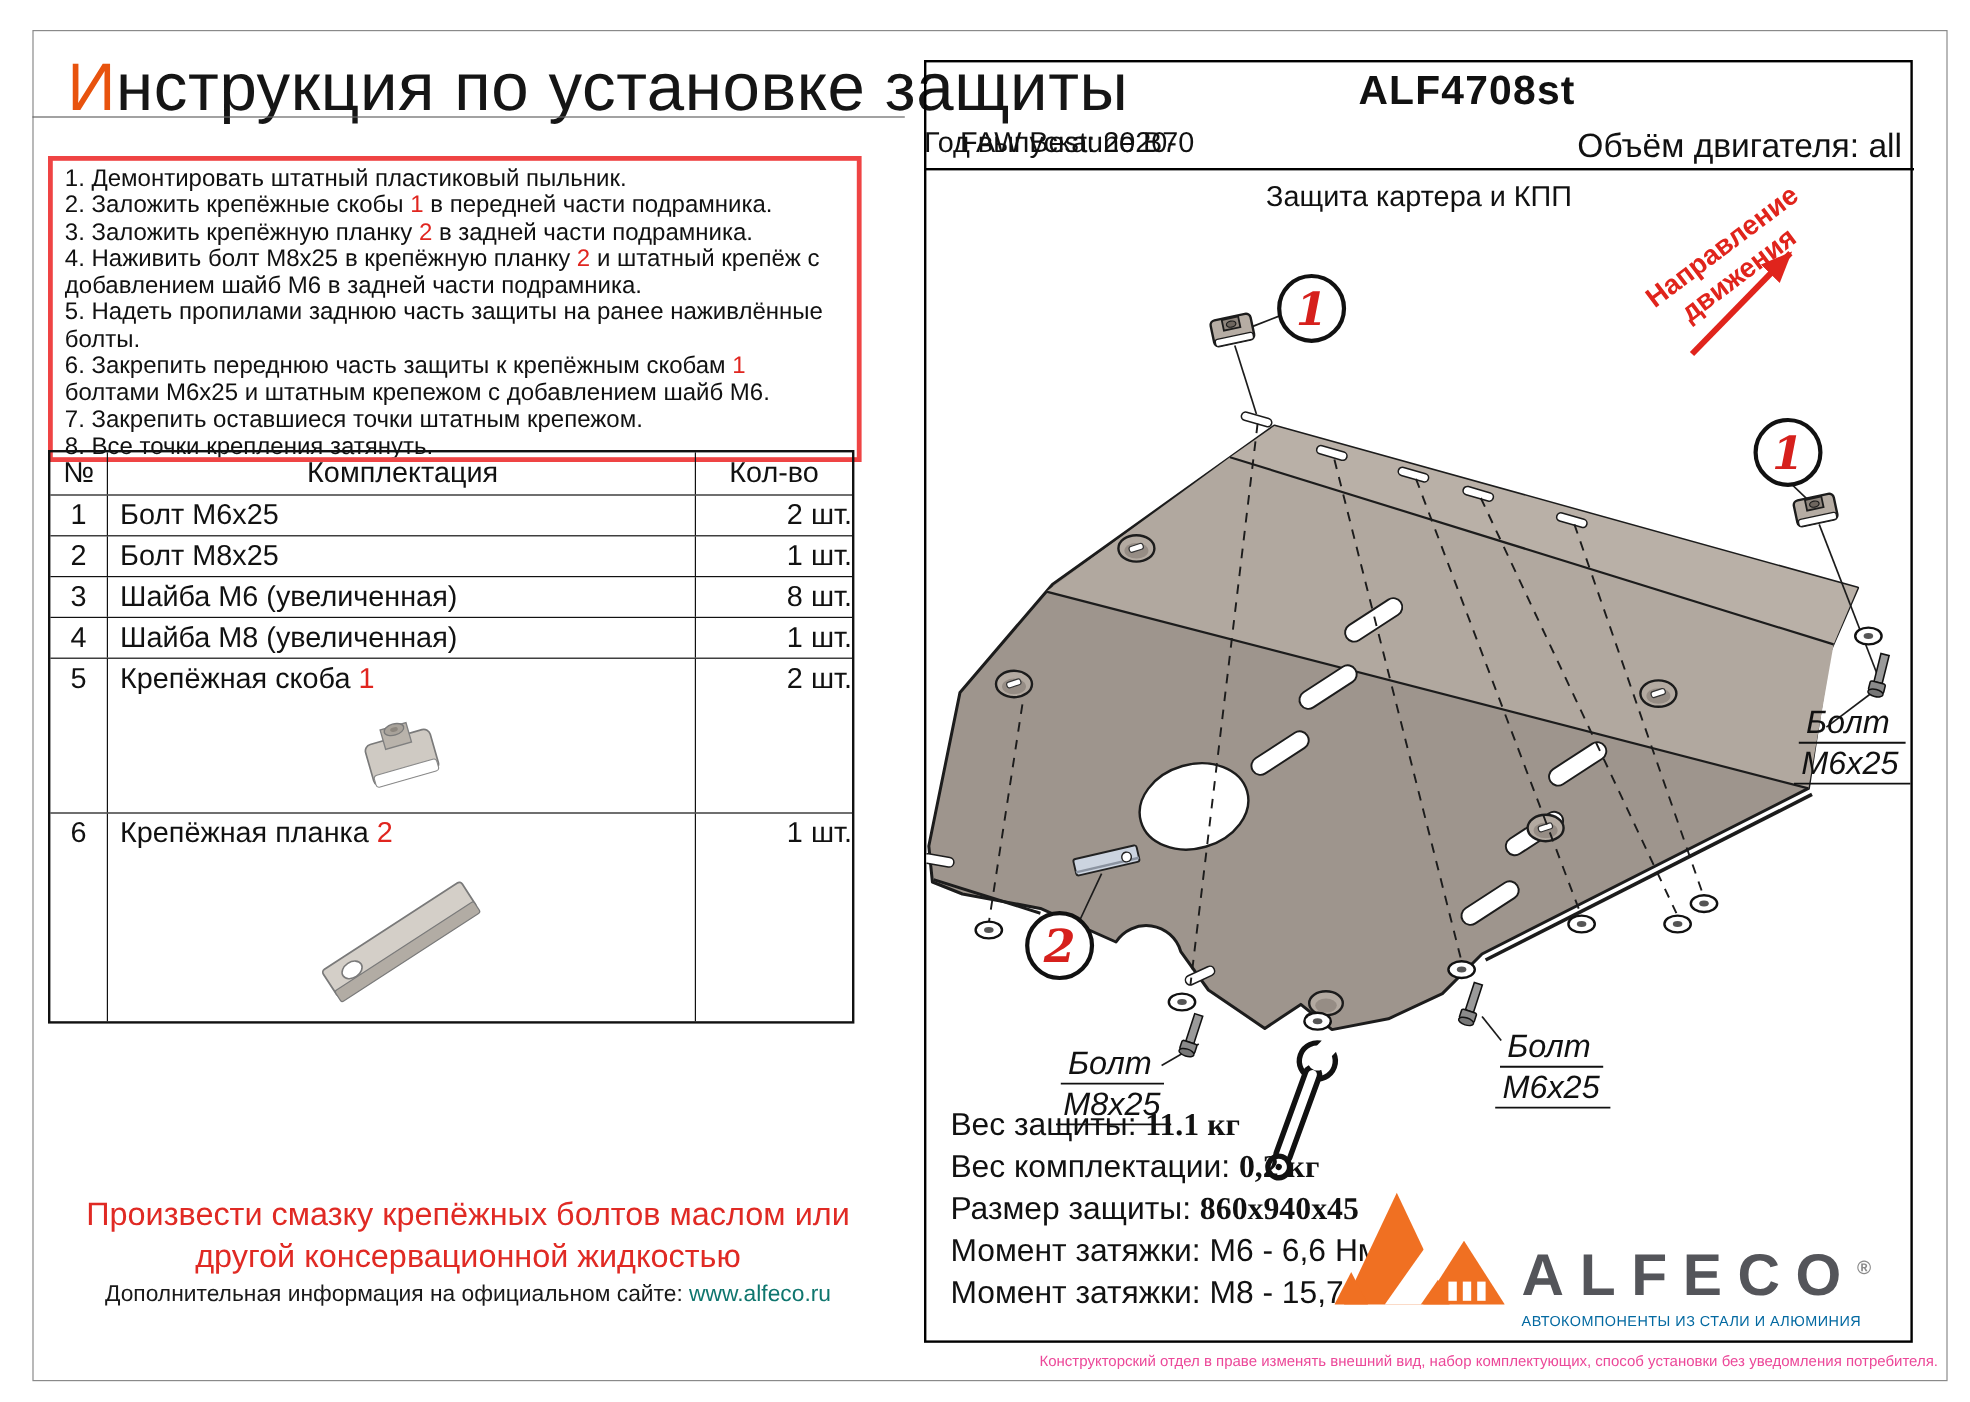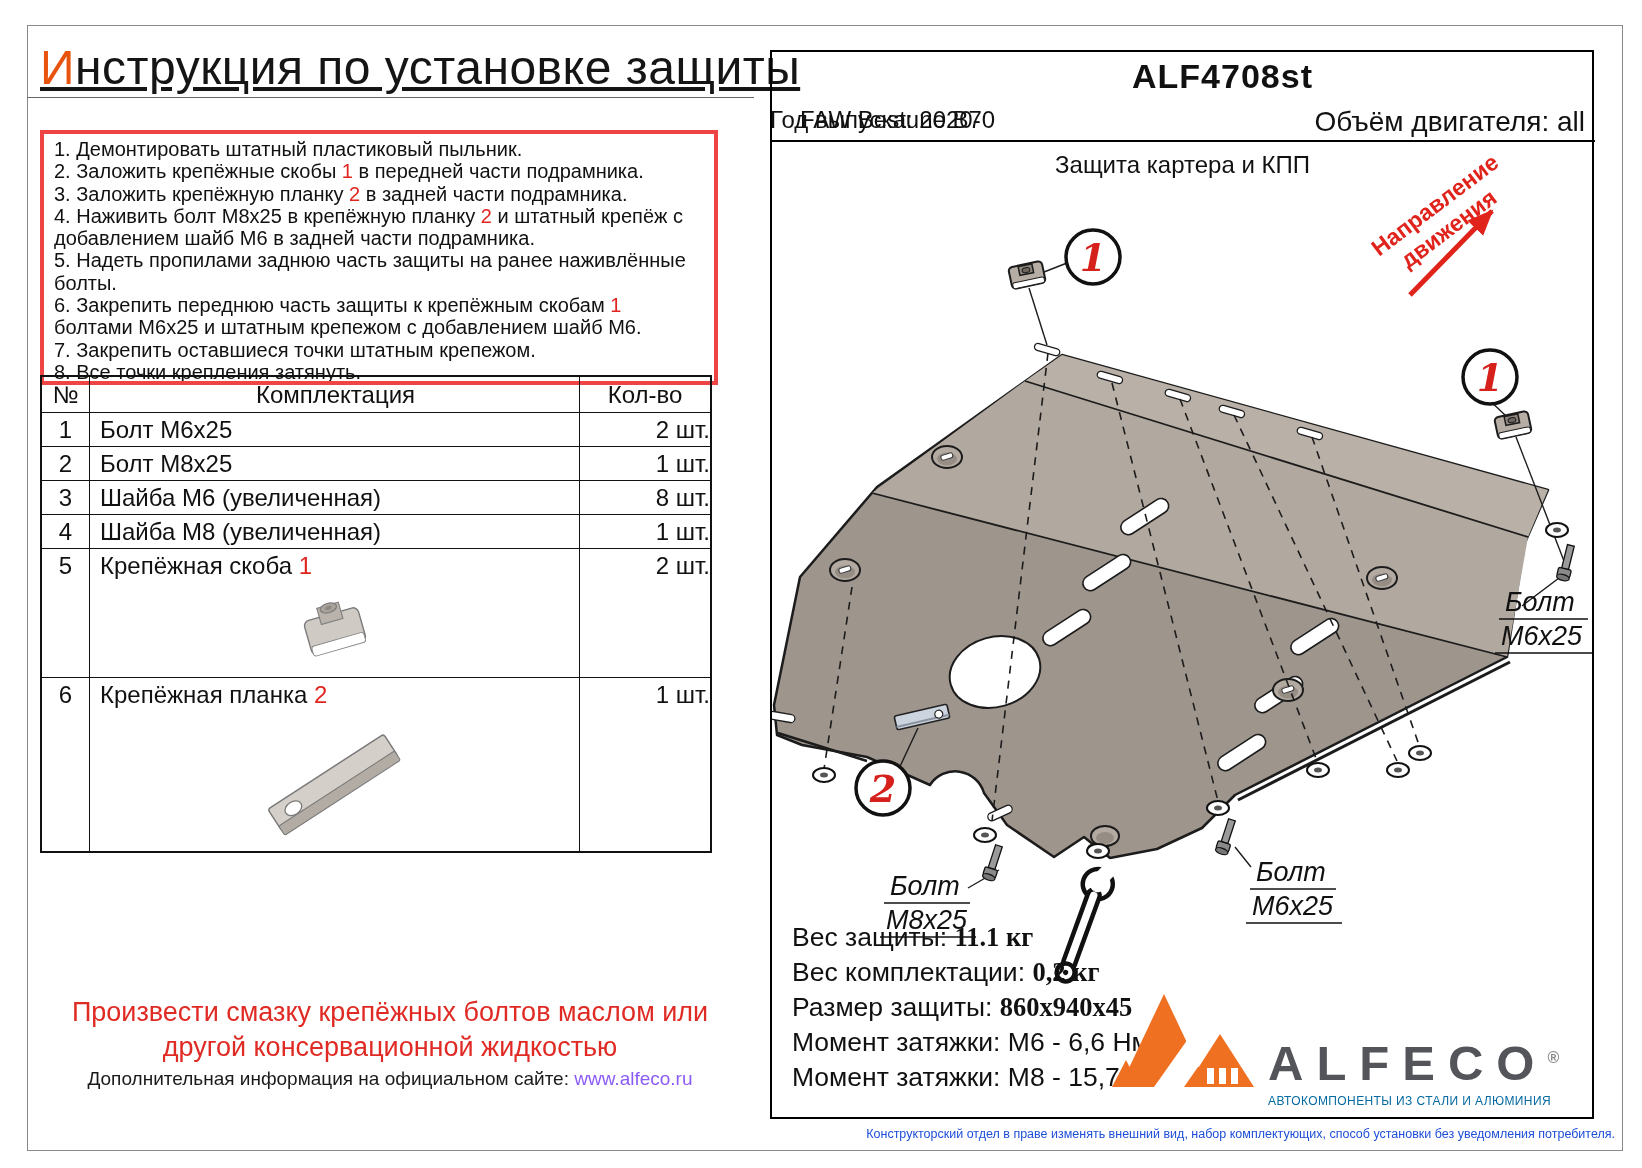--- a/index.html
+++ b/index.html
@@ -2,61 +2,61 @@
 <html><head>
 <meta charset="utf-8">
 <style>
   html,body{margin:0;padding:0;background:#fff;}
   #stage{position:relative;width:1642px;height:1168px;background:#fff;overflow:hidden;
          font-family:"Liberation Sans",sans-serif;color:#111;}
   .abs{position:absolute;}
   
   #sheet-border{left:27px;top:25px;width:1594px;height:1124px;border:1.5px solid #8a8a8a;}
   
-  #page-title{left:40px;top:40px;width:700px;font-size:48px;letter-spacing:.5px;color:#151515;white-space:nowrap;text-decoration:underline;}
+  #page-title{left:56px;top:40px;width:700px;font-size:56px;letter-spacing:.5px;color:#151515;white-space:nowrap;}
   #page-title .accent{color:#e8530e;}
   #title-rule{left:27px;top:97px;width:727px;border-top:1.5px solid #666;}
   
   #instructions-box{left:40px;top:110px;width:650px;height:239px;border:4px solid #ef4444;
                     padding:4px 10px;font-size:20px;line-height:22.3px;overflow:hidden;margin-top:20px;}
   .rn{color:#e0251f;}
   
   #kit-table{left:40px;top:375px;width:668px;border:2px solid #111;font-size:24px;}
   .tr{display:flex;border-top:1.5px solid #111;align-items:stretch;}
   .tr.head{border-top:none;}
   .td{box-sizing:border-box;overflow:hidden;}
   .td-num{width:48px;text-align:center;border-right:1.5px solid #111;padding-top:3px;}
   .td-name{flex:1;padding:3px 8px 0 10px;border-right:1.5px solid #111;}
   .td-qty{width:130px;text-align:right;padding-top:3px;}
   .head .td{text-align:center;padding-top:4px;}
   .item-img{text-align:center;margin-top:10px;}
   
   #warning-text{left:40px;top:995px;width:700px;text-align:center;font-size:27px;line-height:35px;color:#e02a24;}
   #info-line{left:40px;top:1068px;width:700px;text-align:center;font-size:19px;color:#1a1a1a;}
-  #info-line a{color:#8b5cf6;text-decoration:none;}
+  #info-line a{color:#0f766e;text-decoration:none;}
   
   #panel-box{left:770px;top:50px;width:820px;height:1065px;border:2.5px solid #000;}
   #panel-code{left:770px;top:57px;width:825px;text-align:center;font-size:34px;font-weight:bold;letter-spacing:1px;padding-left:40px;}
   #panel-car{left:800px;top:106px;font-size:24px;}
   #panel-year{left:770px;top:106px;width:825px;text-align:left;font-size:24px;}
   #panel-engine{left:1150px;top:106px;width:435px;text-align:right;font-size:28px;}
   #panel-divider{left:770px;top:140px;width:825px;border-top:2.5px solid #000;}
   #panel-subtitle{left:770px;top:151px;width:825px;text-align:center;font-size:24px;}
   #drawing-svg{left:772px;top:145px;}
   
   #specs-list{left:792px;top:920px;font-size:26.5px;line-height:35px;white-space:nowrap;}
   #specs-list .v-bold{font-weight:bold;font-family:Liberation Serif, serif;}
   
   #brand-logo{left:1112px;top:992px;width:480px;display:flex;align-items:flex-end;}
   #brand-text-col{margin-left:14px;padding-bottom:2px;}
   #brand-name{font-size:49px;font-weight:bold;letter-spacing:13px;color:#54555a;line-height:46px;white-space:nowrap;}
   #brand-name sup{font-size:16px;letter-spacing:0;color:#8a8a8a;}
   #brand-tagline{font-size:12px;color:#0369a1;letter-spacing:.4px;margin-top:8px;white-space:nowrap;}
   
-  #footer-note{left:770px;top:1127px;width:845px;text-align:right;font-size:12.5px;color:#1d4ed8;}
+  #footer-note{left:770px;top:1127px;width:845px;text-align:right;font-size:12.5px;color:#ec4899;}
   svg text{font-family:"Liberation Sans",sans-serif;}
   .bolt-label{font-size:27px;font-style:italic;fill:#111;}
   .callout-num{font-family:"DejaVu Serif",serif;font-style:italic;font-weight:bold;font-size:38px;fill:#d6201c;}
   .dir-text{font-size:23px;font-weight:bold;fill:#e0241c;}
 </style>
 </head>
 <body>
 
 <div id="stage">
   <div class="abs" id="sheet-border"></div>

